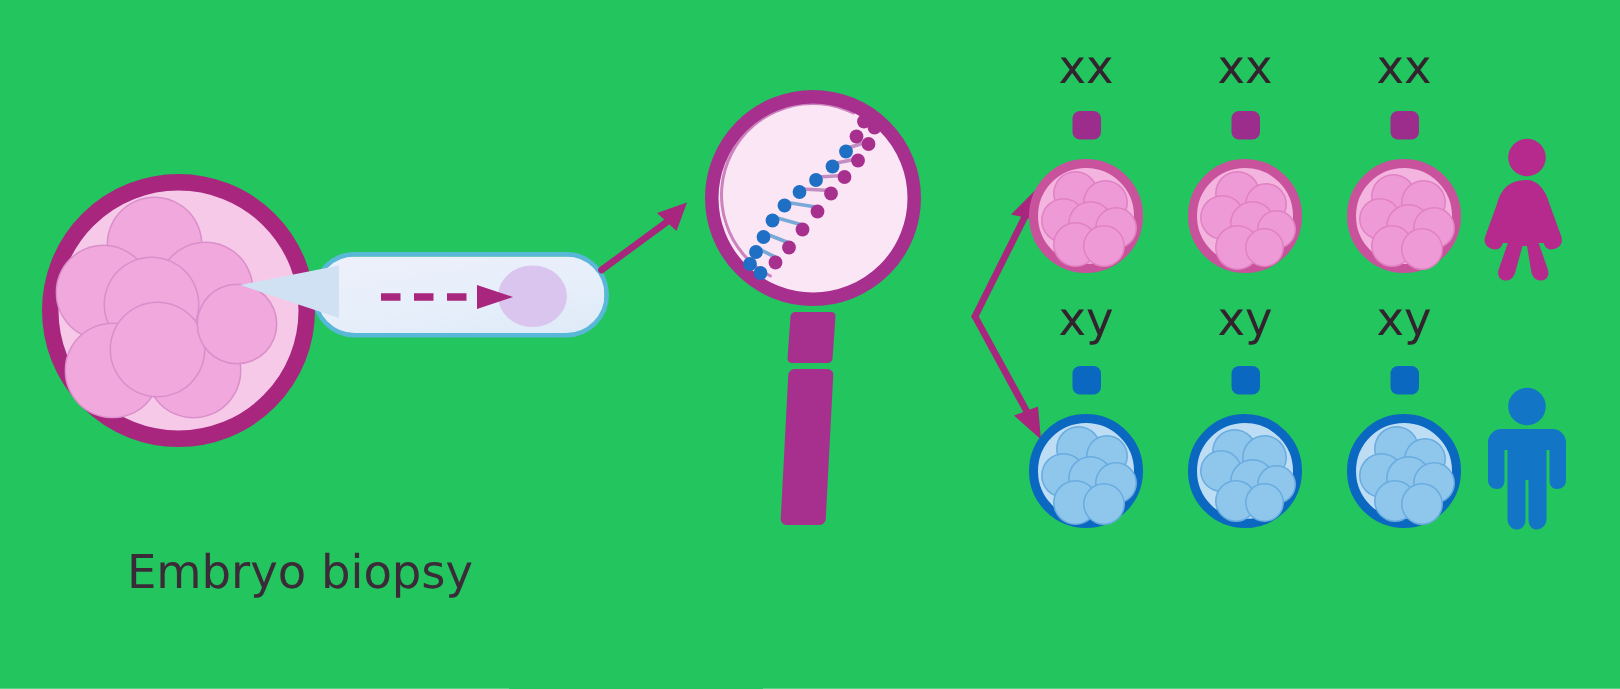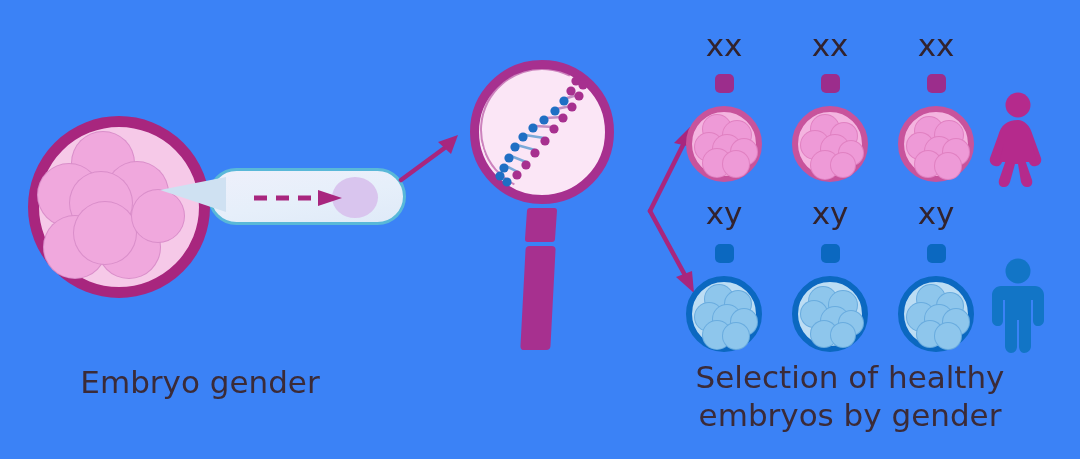--- a/index.html
+++ b/index.html
@@ -9,21 +9,21 @@
   body {
     width: 1080px;
     height: 459px;
     overflow: hidden;
     font-family: "DejaVu Sans", "Liberation Sans", sans-serif;
   }
   #stage {
     position: relative;
     width: 1080px;
     height: 459px;
-    background: #3b82f6;
+    background: #22c55e;
   }
   .abs { position: absolute; }
 
   
   #embryo-large {
     left: 28px; top: 116px;
     width: 182px; height: 182px;
     border-radius: 50%;
     border: 11px solid #a8267e;
     background: #f6c9e8;
@@ -343,17 +343,15 @@
     <circle cx="33" cy="13" r="12.5" fill="#b52a8c"></circle>
     <path d="M33,28 C22,28 16,33 13,44 L5,66 C4,70 6,73 10,74 C14,75 16,73 17,70 L23,52 L23,62 L14,88 C13,92 15,95 19,95 C22,95 24,93 25,90 L30,72 L33,72 L36,90 C37,93 39,95 42,95 C46,95 48,92 47,88 L38,62 L38,52 L44,70 C45,73 47,75 51,74 C55,73 57,70 56,66 L48,44 C45,33 39,28 33,28 Z" fill="#b52a8c"></path>
     <path d="M19,52 L47,52 L52,70 L14,70 Z" fill="#b52a8c"></path>
   </svg>
 
   <svg id="figure-male" class="abs" width="66" height="96" viewBox="0 0 66 96">
     <circle cx="33" cy="13" r="12.5" fill="#1275c6"></circle>
     <path d="M21,28 L45,28 C50,28 54,32 54,37 L54,62 C54,66 51,68 48,68 C45,68 43,66 43,62 L43,42 L41,42 L41,88 C41,92 38,95 34,95 C31,95 29,92 29,88 L29,62 L27,62 L27,88 C27,92 25,95 21,95 C18,95 15,92 15,88 L15,42 L13,42 L13,62 C13,66 11,68 8,68 C5,68 2,66 2,62 L2,37 C2,32 6,28 11,28 Z" fill="#1275c6" transform="translate(5,0)"></path>
   </svg>
 
-  <div id="caption-biopsy" class="caption">Embryo gender</div>
-  <div id="caption-selection" class="caption">Selection of healthy
-embryos by gender</div>
+  <div id="caption-biopsy" class="caption">Embryo biopsy</div>
 
 </div>
 
 </body></html>

